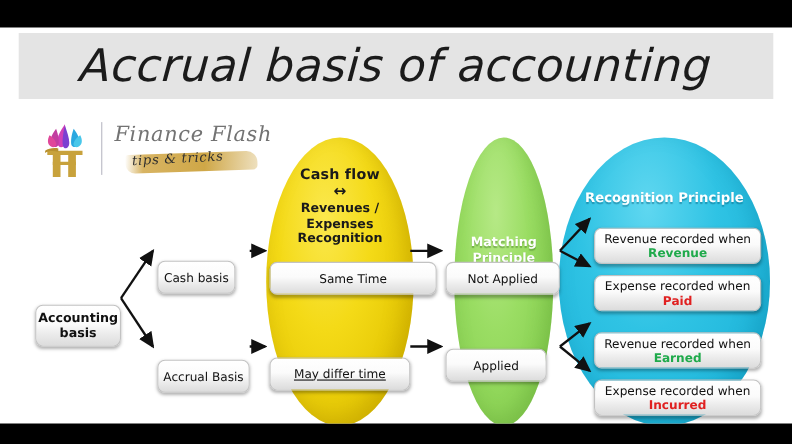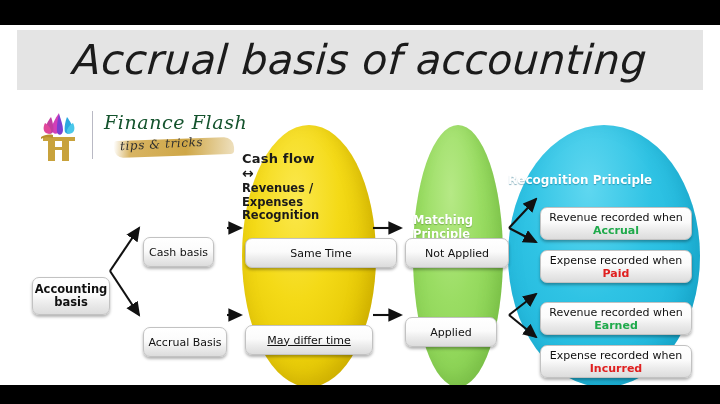--- a/index.html
+++ b/index.html
@@ -62,21 +62,21 @@
   #logo-divider {
     position: absolute; left: 60px; top: 6px;
     width: 1px; height: 48px;
     background: #b9b9c4;
   }
   #logo-name {
     position: absolute; left: 72px; top: 6px;
     font-family: "DejaVu Serif", serif;
     font-style: italic;
     font-size: 19px;
-    color: #14532d;
+    color: #737373;
     letter-spacing: 0.6px;
     white-space: nowrap;
   }
   #logo-brush {
     position: absolute; left: 82px; top: 34px;
     width: 120px; height: 17px;
     background: linear-gradient(95deg, rgba(214,178,94,0) 0%, #d8b463 14%, #cfa747 60%, rgba(207,167,71,0.35) 100%);
     border-radius: 3px 10px 4px 9px;
     transform: rotate(-2deg);
   }
@@ -111,21 +111,21 @@
   #ellipse-blue {
     left: 508px; top: 100px;
     width: 192px; height: 262px;
     background: radial-gradient(ellipse at 42% 24%, #5fd7f0 0%, #2fc3e4 40%, #1eb5da 80%, #13a4c8 100%);
     box-shadow: inset -7px -9px 20px rgba(0,110,145,0.25);
   }
 
   
   .ellipse-label {
     position: absolute;
-    text-align: left;
+    text-align: center;
     font-weight: bold;
     pointer-events: none;
   }
   #yellow-head {
     left: 242px; top: 126px; width: 134px;
     color: #1a1a1a;
     font-size: 12.5px;
     line-height: 15px;
   }
   #yellow-head .cashflow { font-size: 13px; letter-spacing: 0.2px; }
@@ -296,21 +296,21 @@
     <div class="node" id="node-not-applied">
       <div>Not Applied</div>
     </div>
 
     <div class="node" id="node-applied">
       <div>Applied</div>
     </div>
 
     <div class="node" id="node-rev-received">
       <div>Revenue recorded when</div>
-      <div class="sub green">Accrual</div>
+      <div class="sub green">Revenue</div>
     </div>
 
     <div class="node" id="node-exp-paid">
       <div>Expense recorded when</div>
       <div class="sub red">Paid</div>
     </div>
 
     <div class="node" id="node-rev-earned">
       <div>Revenue recorded when</div>
       <div class="sub green">Earned</div>

